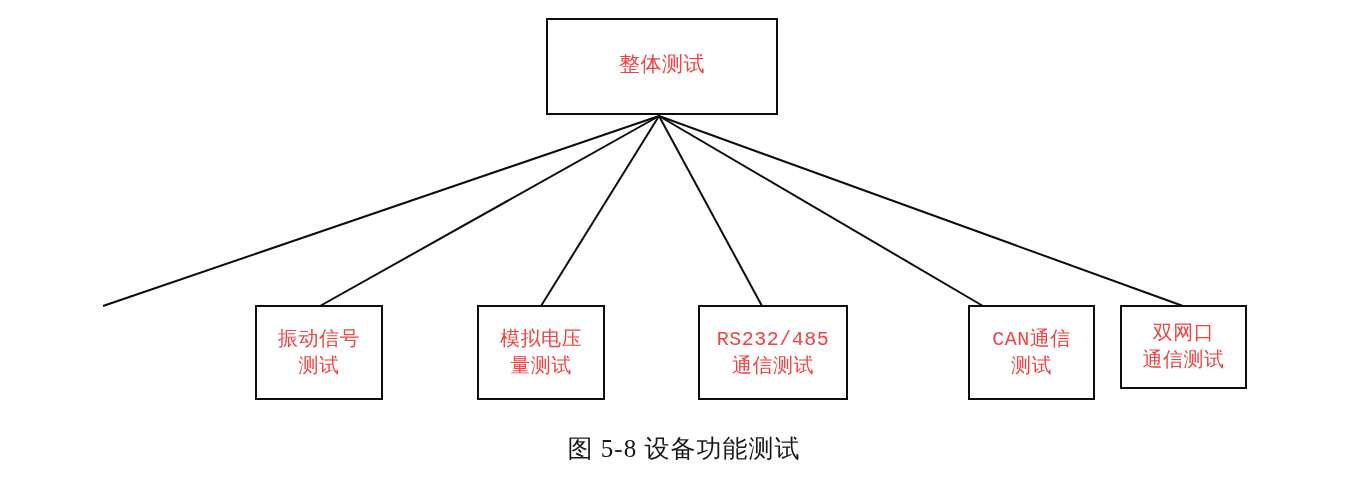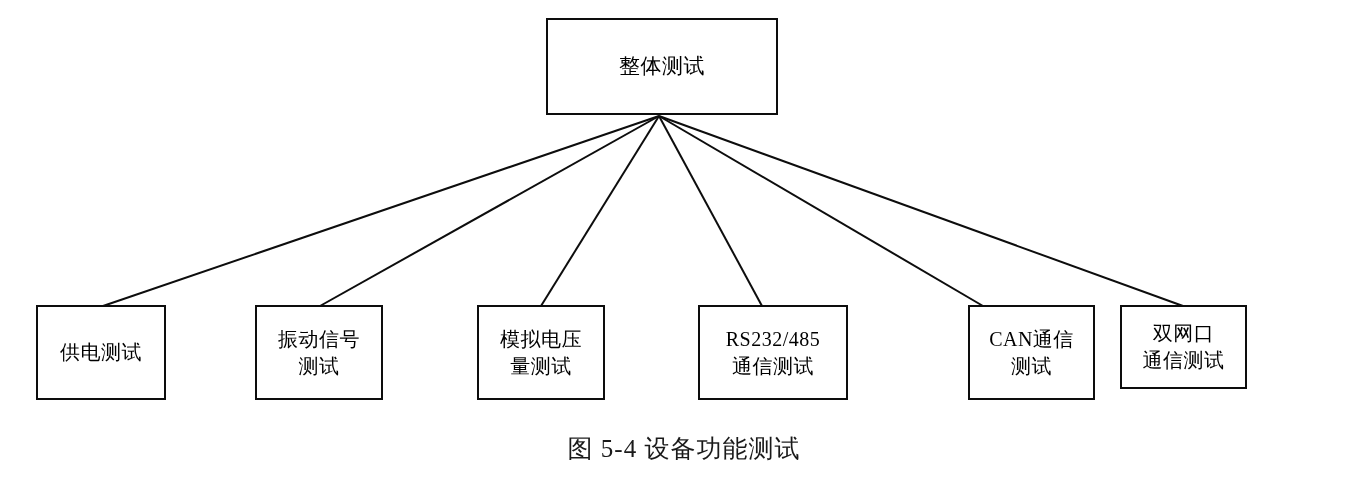--- a/index.html
+++ b/index.html
@@ -30,24 +30,24 @@
     position: absolute;
     box-sizing: border-box;
     border: 2px solid #0d0d0d;
     background: #ffffff;
     display: flex;
     align-items: center;
     justify-content: center;
     text-align: center;
   }
   .node-label {
-    font-family: Liberation Serif, serif;
+    font-family: Liberation Mono, monospace;
     font-size: 20px;
     line-height: 1.35;
-    color: #000000;
+    color: #ef4444;
     white-space: pre-line;
     letter-spacing: 0.5px;
   }
   #root-node {
     left: 546px;
     top: 18px;
     width: 232px;
     height: 97px;
   }
   #root-node .node-label {
@@ -80,23 +80,20 @@
       <line x1="659" y1="116" x2="541" y2="306" stroke="#0d0d0d" stroke-width="2"></line>
       <line x1="659" y1="116" x2="762" y2="306" stroke="#0d0d0d" stroke-width="2"></line>
       <line x1="659" y1="116" x2="983" y2="306" stroke="#0d0d0d" stroke-width="2"></line>
       <line x1="659" y1="116" x2="1183" y2="306" stroke="#0d0d0d" stroke-width="2"></line>
     </svg>
 
   <div class="node-box" id="root-node" style="left: 546px; top: 18px; width: 232px; height: 97px;">
     <span class="node-label">整体测试</span>
   </div>
 
-  <div class="node-box leaf-node" id="leaf-0" style="left: 36px; top: 305px; width: 130px; height: 95px;">
-    <span class="node-label">供电测试</span>
-  </div>
 
   <div class="node-box leaf-node" id="leaf-1" style="left: 255px; top: 305px; width: 128px; height: 95px;">
     <span class="node-label">振动信号
 测试</span>
   </div>
 
   <div class="node-box leaf-node" id="leaf-2" style="left: 477px; top: 305px; width: 128px; height: 95px; align-items: center;">
     <span class="node-label">模拟电压
 量测试</span>
   </div>
@@ -109,15 +106,15 @@
   <div class="node-box leaf-node" id="leaf-4" style="left: 920px; top: 305px; width: 127px; height: 95px; margin-left: 48px;">
     <span class="node-label">CAN通信
 测试</span>
   </div>
 
   <div class="node-box leaf-node" id="leaf-5" style="left: 1120px; top: 305px; width: 127px; height: 84px;">
     <span class="node-label">双网口
 通信测试</span>
   </div>
 
-  <div id="caption">图 5-4  设备功能测试</div>
+  <div id="caption">图 5-8  设备功能测试</div>
 
 </div>
 
 </body></html>

